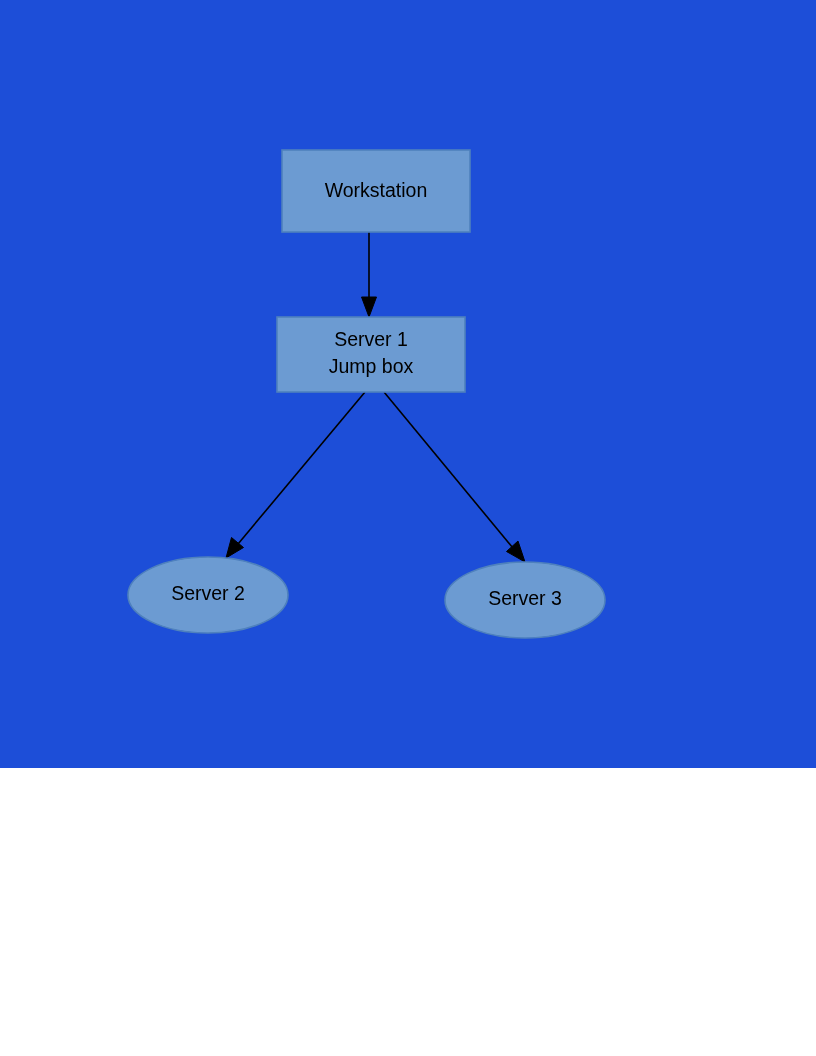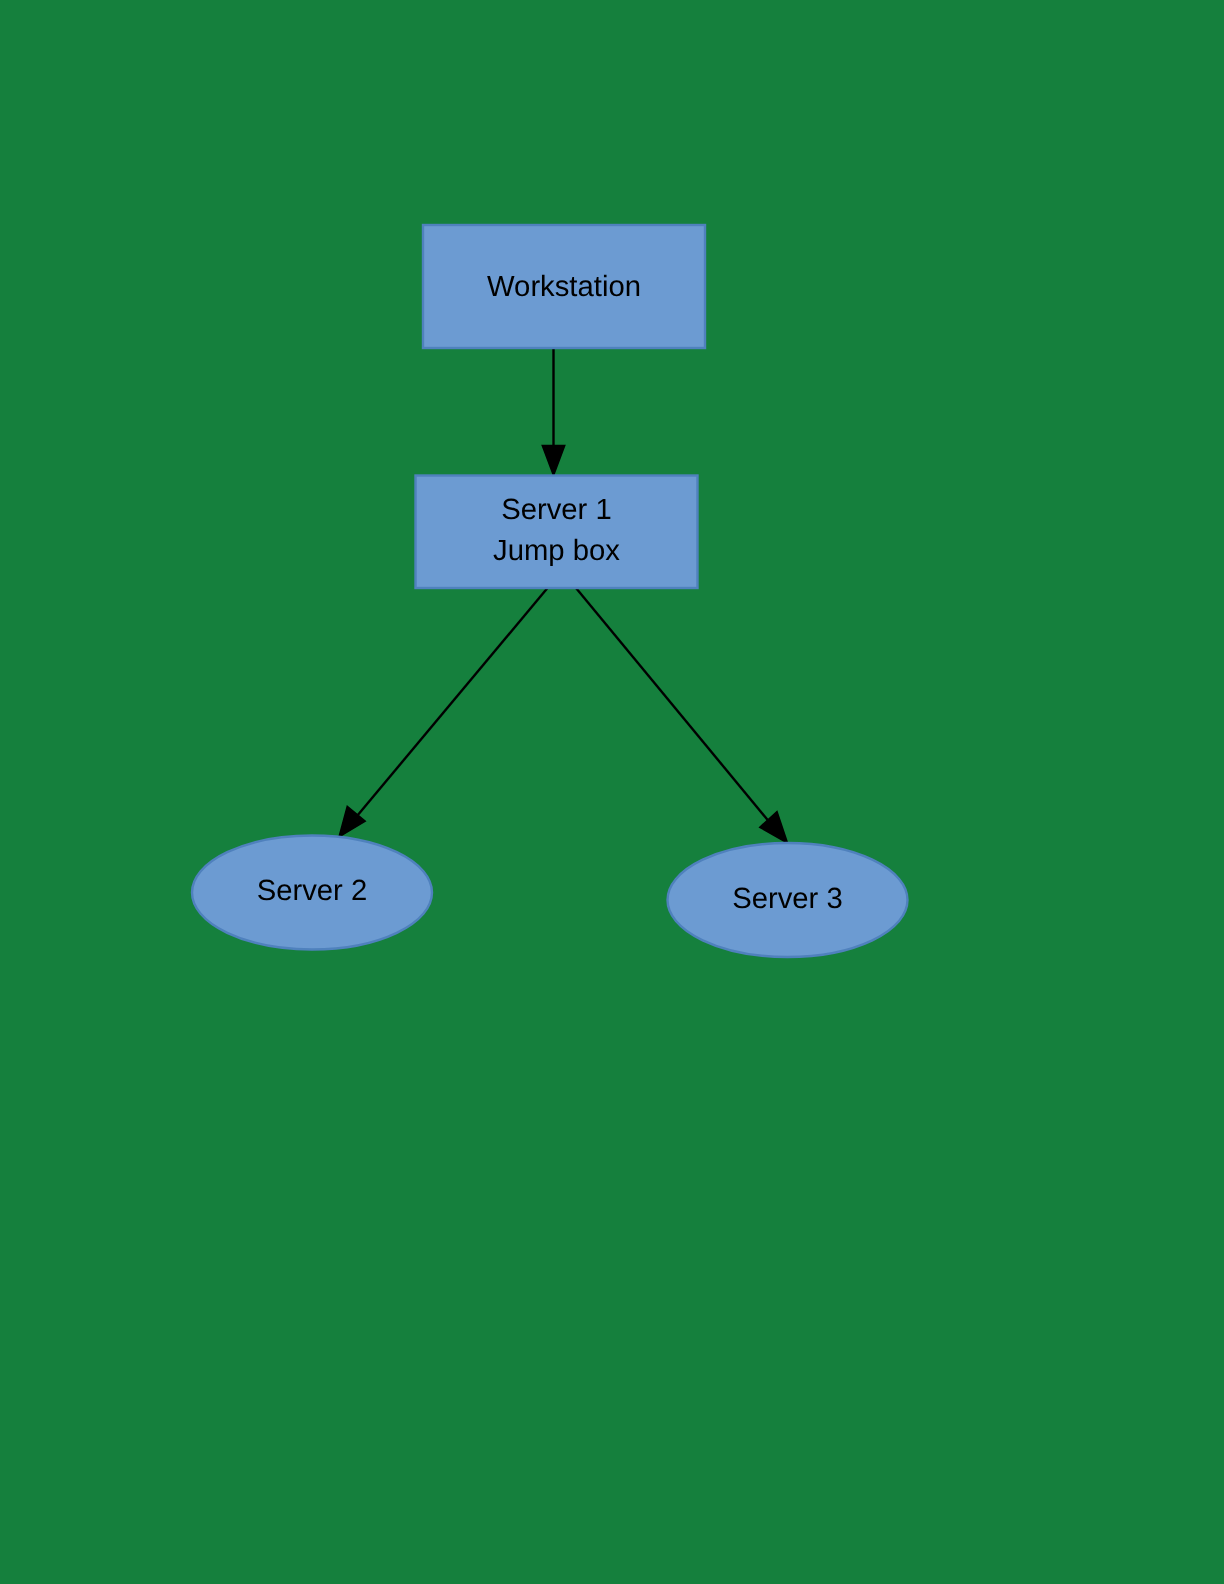--- a/index.html
+++ b/index.html
@@ -10,22 +10,22 @@
   }
   body {
     width: 816px;
     height: 1056px;
     overflow: hidden;
     font-family: "Liberation Sans", sans-serif;
   }
   #diagram-canvas {
     position: relative;
     width: 816px;
-    height: 1056px;
-    background: #15803d;
+    height: 768px;
+    background: #1d4ed8;
   }
   #diagram-svg {
     position: absolute;
     top: 0;
     left: 0;
     width: 816px;
     height: 1056px;
     display: block;
   }
   .node-shape {

